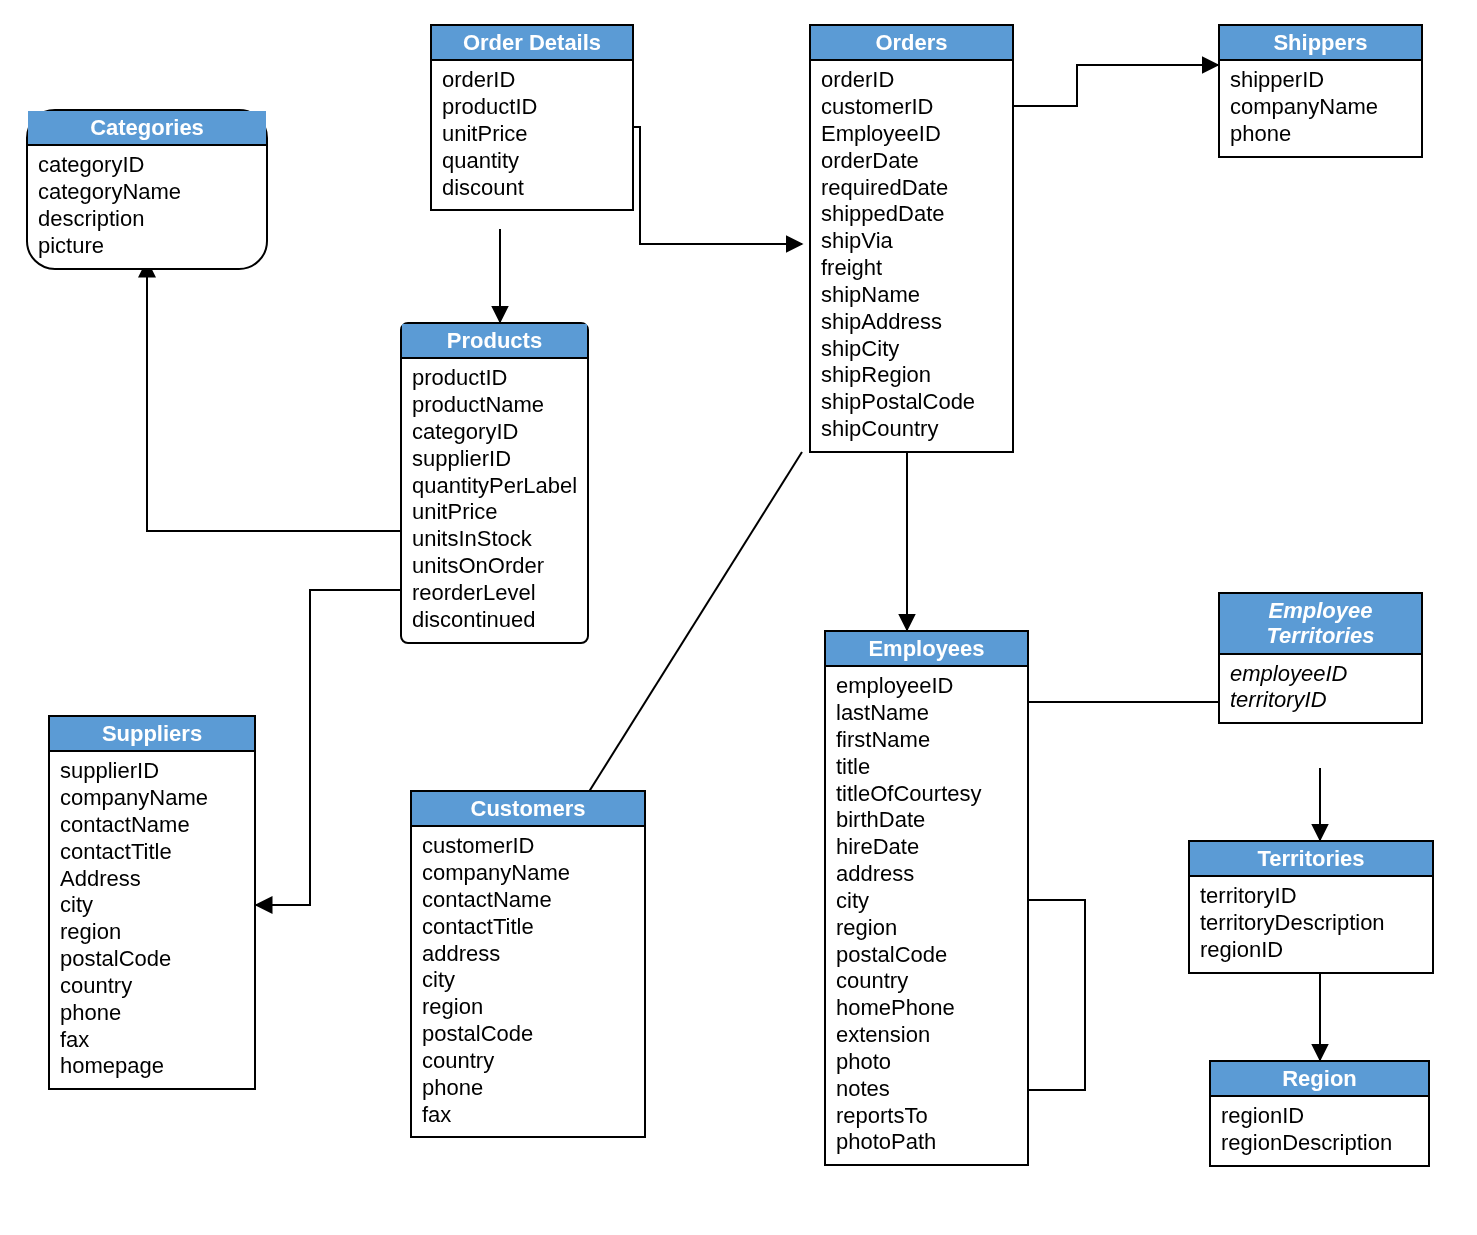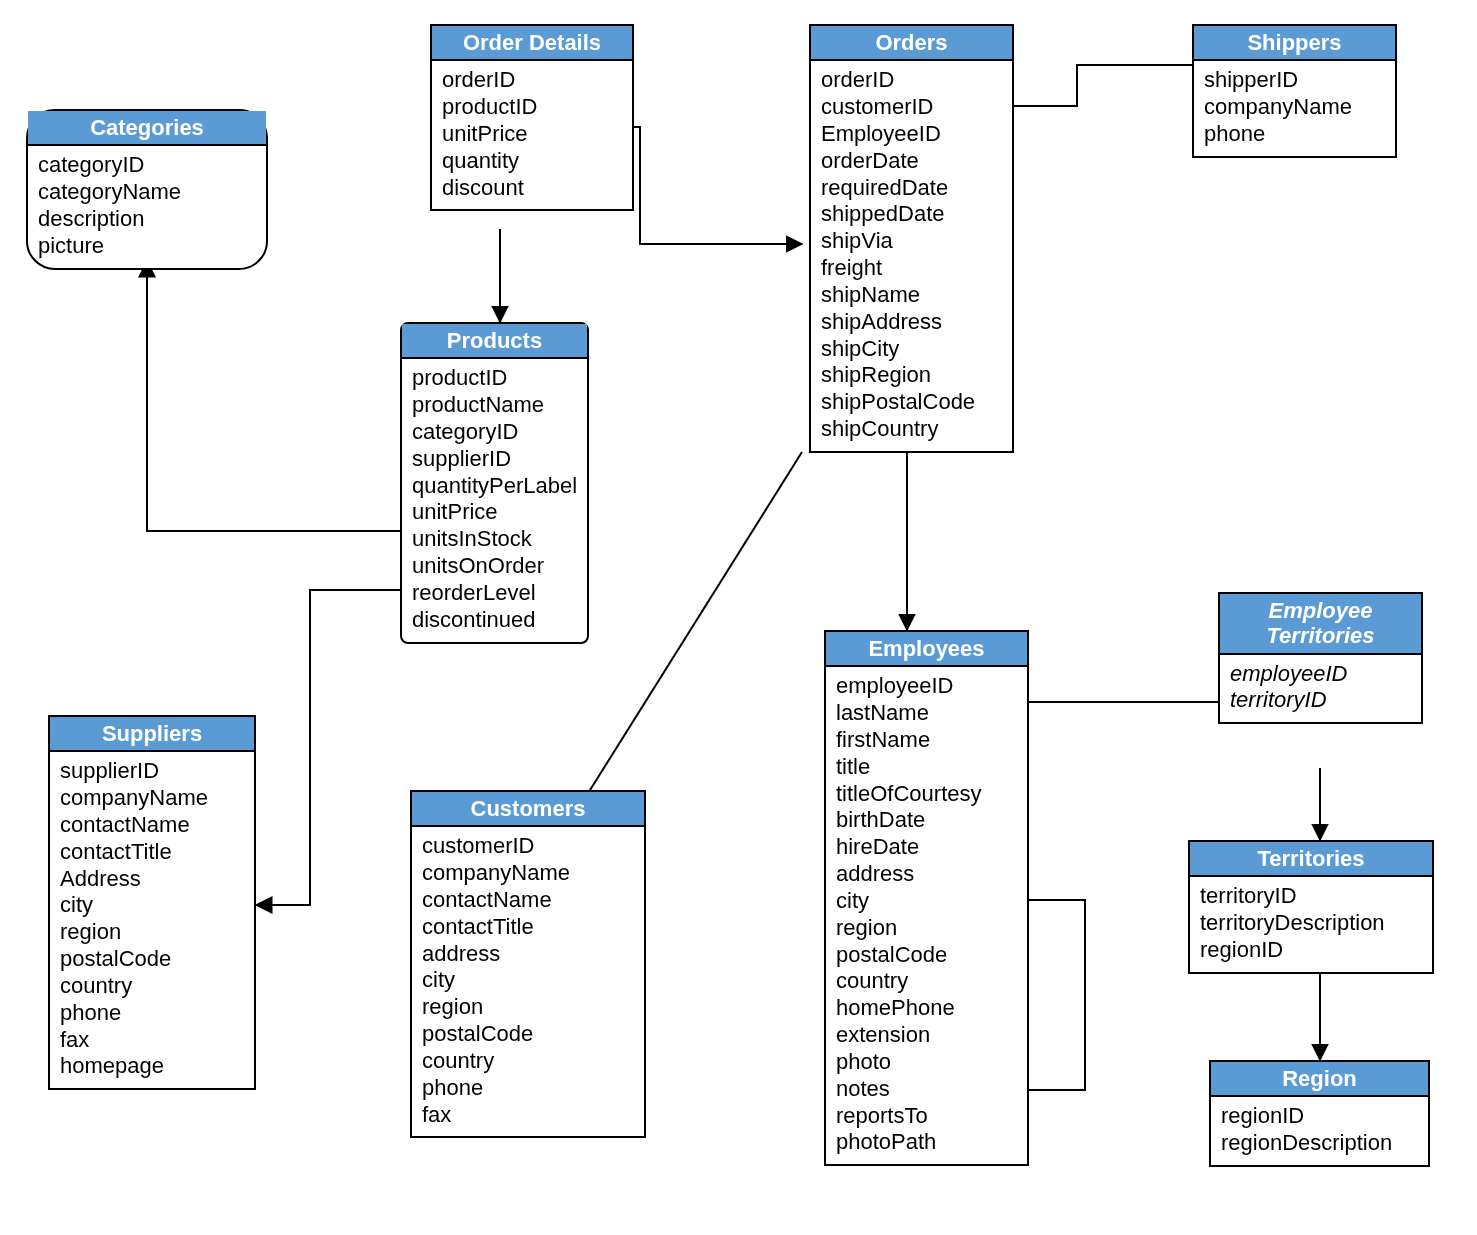--- a/index.html
+++ b/index.html
@@ -118,21 +118,21 @@
       <div class="field">freight</div>
       <div class="field">shipName</div>
       <div class="field">shipAddress</div>
       <div class="field">shipCity</div>
       <div class="field">shipRegion</div>
       <div class="field">shipPostalCode</div>
       <div class="field">shipCountry</div>
     </div>
   </div>
 
-  <div class="entity" style="left:1192px; top:24px; width:205px;">
+  <div class="entity" style="left:1218px; top:24px; width:205px;">
     <div class="entity-header">Shippers</div>
     <div class="entity-body">
       <div class="field">shipperID</div>
       <div class="field">companyName</div>
       <div class="field">phone</div>
     </div>
   </div>
 
   <div class="entity" style="left:400px; top:322px; width:189px;border-radius:8px;">
     <div class="entity-header">Products</div>

